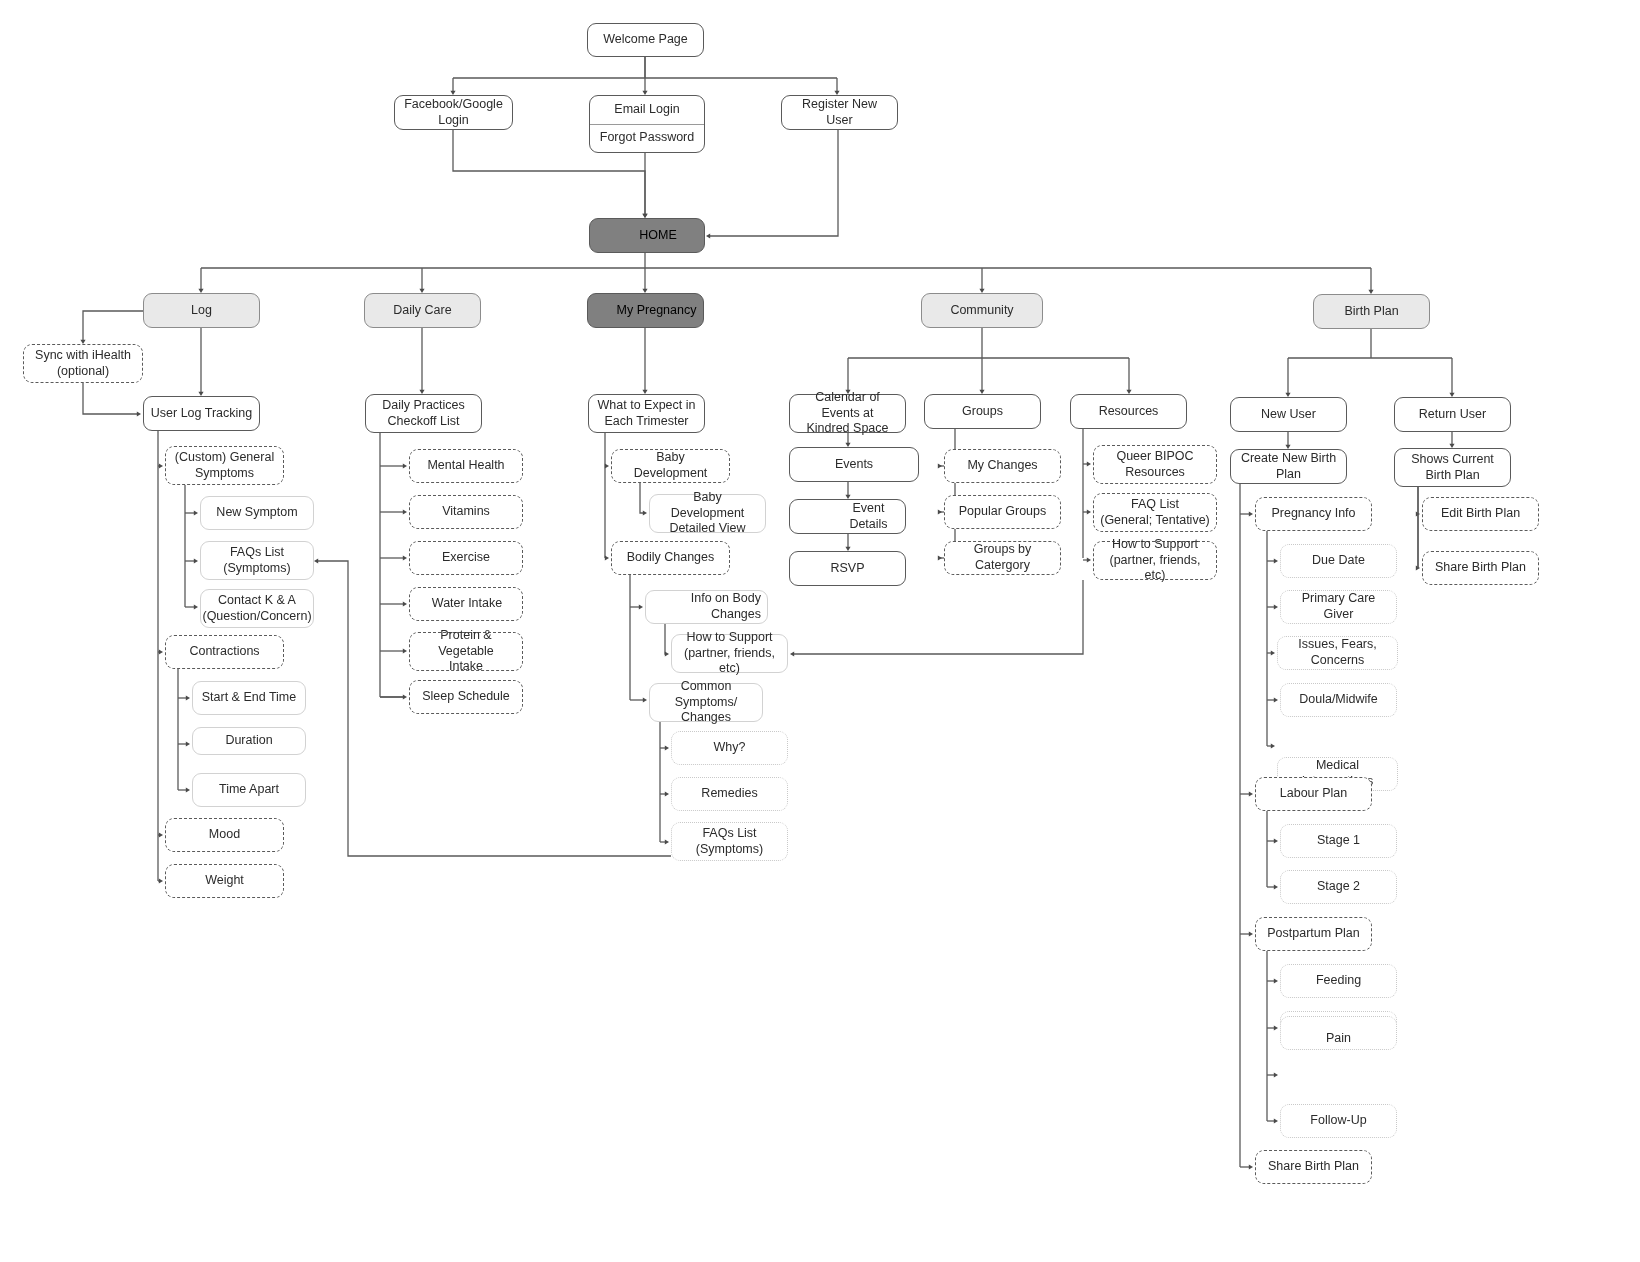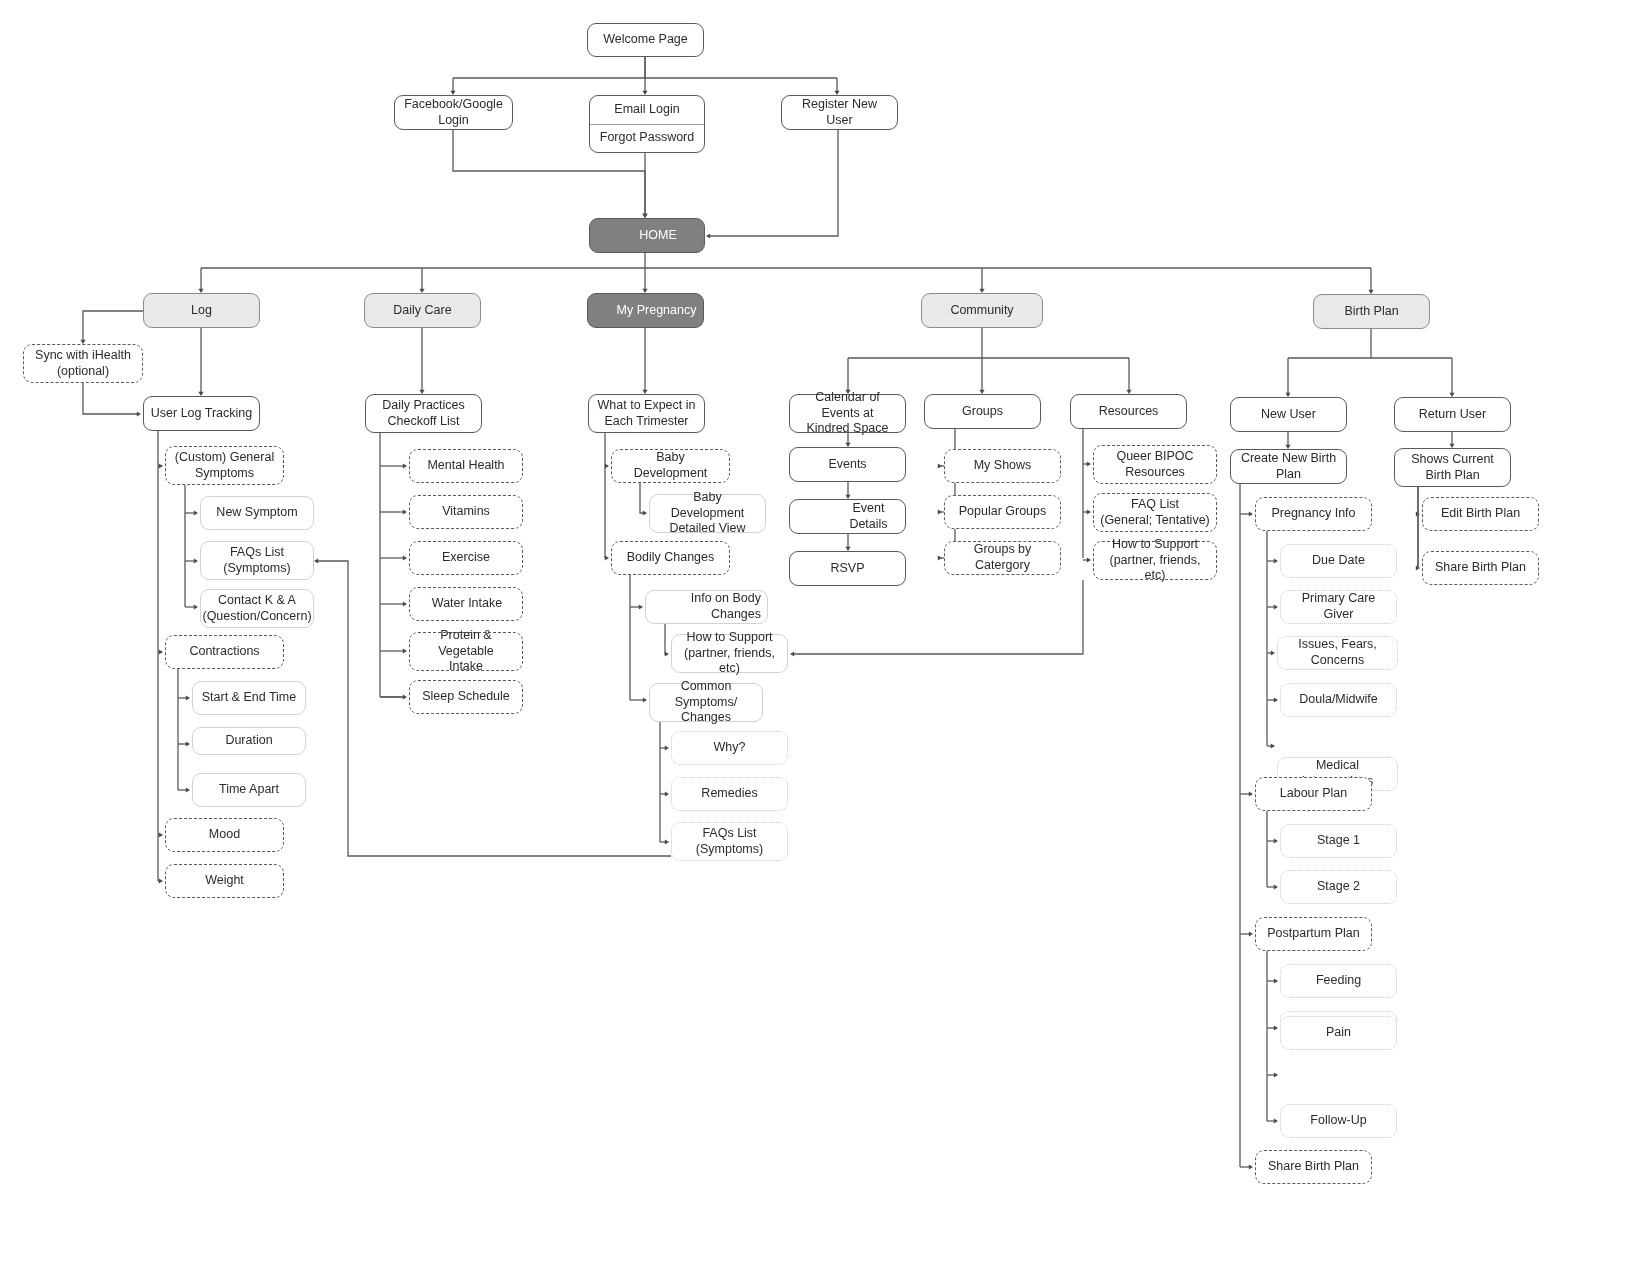--- a/index.html
+++ b/index.html
@@ -37,21 +37,21 @@
   }
   
   .solid-strong { border: 1.3px solid #5a5a5a; }
   .solid-faint  { border: 1.1px solid #d2d2d2; }
   .dashed       { border: 1.4px dashed #5a5a5a; }
   .dotted-faint { border: 1.2px dotted #c9c9c9; }
 
   
   .fill-white { background: #ffffff; }
   .fill-light { background: #e9e9e9; border-color: #8c8c8c; }
-  .fill-dark  { background: #808080; border-color: #5a5a5a; color: #ffffff; padding-left: 28px; }
+  .fill-dark  { background: #808080; border-color: #5a5a5a; color: #000000; padding-left: 28px; }
 
   .node.stacked {
     flex-direction: column;
     justify-content: flex-start;
     padding: 0;
   }
   .stack-cell {
     width: 100%;
     flex: 1 1 0;
     display: flex;
@@ -282,25 +282,25 @@
     <div class="node solid-faint fill-white" style="left: 671px; top: 634px; width: 117px; height: 39px;"><span>How to Support
 (partner, friends, etc)</span></div>
     <div class="node solid-faint fill-white" style="left: 649px; top: 683px; width: 114px; height: 39px;"><span>Common Symptoms/
 Changes</span></div>
     <div class="node dotted-faint fill-white" style="left: 671px; top: 731px; width: 117px; height: 34px;"><span>Why?</span></div>
     <div class="node dotted-faint fill-white" style="left: 671px; top: 777px; width: 117px; height: 34px;"><span>Remedies</span></div>
     <div class="node dotted-faint fill-white" style="left: 671px; top: 822px; width: 117px; height: 39px;"><span>FAQs List
 (Symptoms)</span></div>
     <div class="node solid-strong fill-white" style="left: 789px; top: 394px; width: 117px; height: 39px;"><span>Calendar of Events at
 Kindred Space</span></div>
-    <div class="node solid-strong fill-white" style="left: 789px; top: 447px; width: 117px; height: 35px;"><span>Events</span></div>
+    <div class="node solid-strong fill-white" style="left: 789px; top: 447px; width: 130px; height: 35px;"><span>Events</span></div>
     <div class="node solid-strong fill-white" style="left: 789px; top: 499px; width: 117px; height: 35px; padding-left: 48px;"><span>Event Details</span></div>
     <div class="node solid-strong fill-white" style="left: 789px; top: 551px; width: 117px; height: 35px;"><span>RSVP</span></div>
     <div class="node solid-strong fill-white" style="left: 924px; top: 394px; width: 117px; height: 35px;"><span>Groups</span></div>
-    <div class="node dashed fill-white" style="left: 944px; top: 449px; width: 117px; height: 34px;"><span>My Shows</span></div>
+    <div class="node dashed fill-white" style="left: 944px; top: 449px; width: 117px; height: 34px;"><span>My Changes</span></div>
     <div class="node dashed fill-white" style="left: 944px; top: 495px; width: 117px; height: 34px;"><span>Popular Groups</span></div>
     <div class="node dashed fill-white" style="left: 944px; top: 541px; width: 117px; height: 34px;"><span>Groups by Catergory</span></div>
     <div class="node solid-strong fill-white" style="left: 1070px; top: 394px; width: 117px; height: 35px;"><span>Resources</span></div>
     <div class="node dashed fill-white" style="left: 1093px; top: 445px; width: 124px; height: 39px;"><span>Queer BIPOC
 Resources</span></div>
     <div class="node dashed fill-white" style="left: 1093px; top: 493px; width: 124px; height: 39px;"><span>FAQ List
 (General; Tentative)</span></div>
     <div class="node dashed fill-white" style="left: 1093px; top: 541px; width: 124px; height: 39px;"><span>How to Support
 (partner, friends, etc)</span></div>
     <div class="node solid-strong fill-white" style="left: 1230px; top: 397px; width: 117px; height: 35px;"><span>New User</span></div>
@@ -315,17 +315,17 @@
     <div class="node dotted-faint fill-white" style="left: 1280px; top: 590px; width: 117px; height: 34px;"><span>Primary Care Giver</span></div>
     <div class="node dotted-faint fill-white" style="left: 1277px; top: 636px; width: 121px; height: 34px;"><span>Issues, Fears, Concerns</span></div>
     <div class="node dotted-faint fill-white" style="left: 1280px; top: 683px; width: 117px; height: 34px;"><span>Doula/Midwife</span></div>
     <div class="node dotted-faint fill-white" style="left: 1277px; top: 729px; width: 121px; height: 34px; margin-top: 28px;"><span>Medical Interventions</span></div>
     <div class="node dashed fill-white" style="left: 1255px; top: 777px; width: 117px; height: 34px;"><span>Labour Plan</span></div>
     <div class="node dotted-faint fill-white" style="left: 1280px; top: 824px; width: 117px; height: 34px;"><span>Stage 1</span></div>
     <div class="node dotted-faint fill-white" style="left: 1280px; top: 870px; width: 117px; height: 34px;"><span>Stage 2</span></div>
     <div class="node dashed fill-white" style="left: 1255px; top: 917px; width: 117px; height: 34px;"><span>Postpartum Plan</span></div>
     <div class="node dotted-faint fill-white" style="left: 1280px; top: 964px; width: 117px; height: 34px;"><span>Feeding</span></div>
     <div class="node dotted-faint fill-white" style="left: 1280px; top: 1011px; width: 117px; height: 34px;"><span>Visitors</span></div>
-    <div class="node dotted-faint fill-white" style="left: 1280px; top: 1016px; width: 117px; height: 34px;"><span>Pain</span></div>
+    <div class="node dotted-faint fill-white" style="left: 1280px; top: 1016px; width: 117px; height: 34px; align-items: flex-end;"><span>Pain</span></div>
     <div class="node dotted-faint fill-white" style="left: 1280px; top: 1104px; width: 117px; height: 34px;"><span>Follow-Up</span></div>
     <div class="node dashed fill-white" style="left: 1255px; top: 1150px; width: 117px; height: 34px;"><span>Share Birth Plan</span></div>
     <div class="node solid-strong fill-white stacked" style="left: 589px; top: 95px; width: 116px; height: 58px;"><div class="stack-cell">Email Login</div><div class="stack-cell">Forgot Password</div></div>
   </div>
 
 </body></html>

